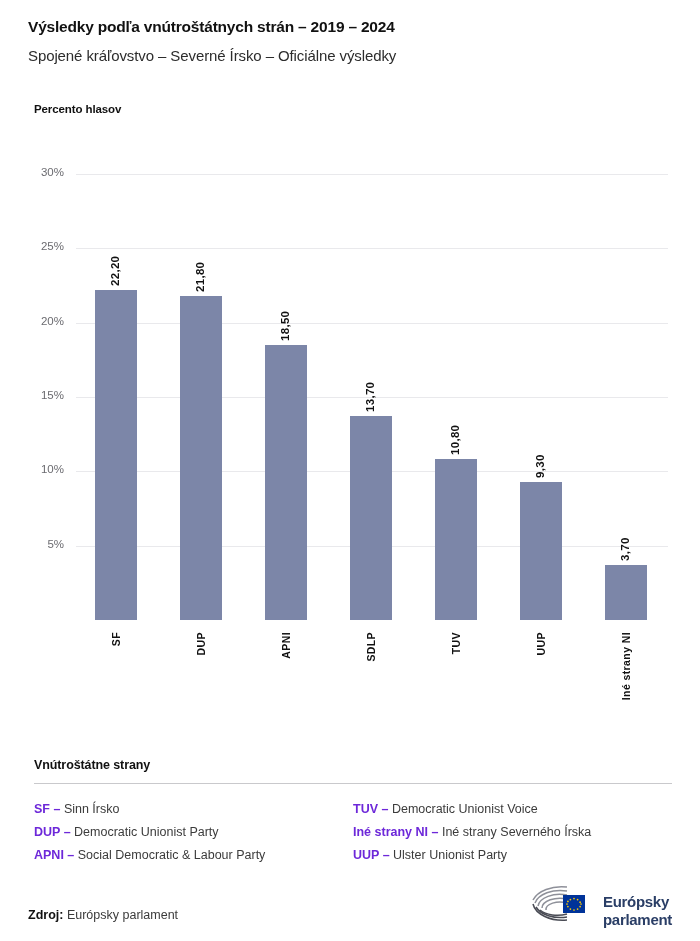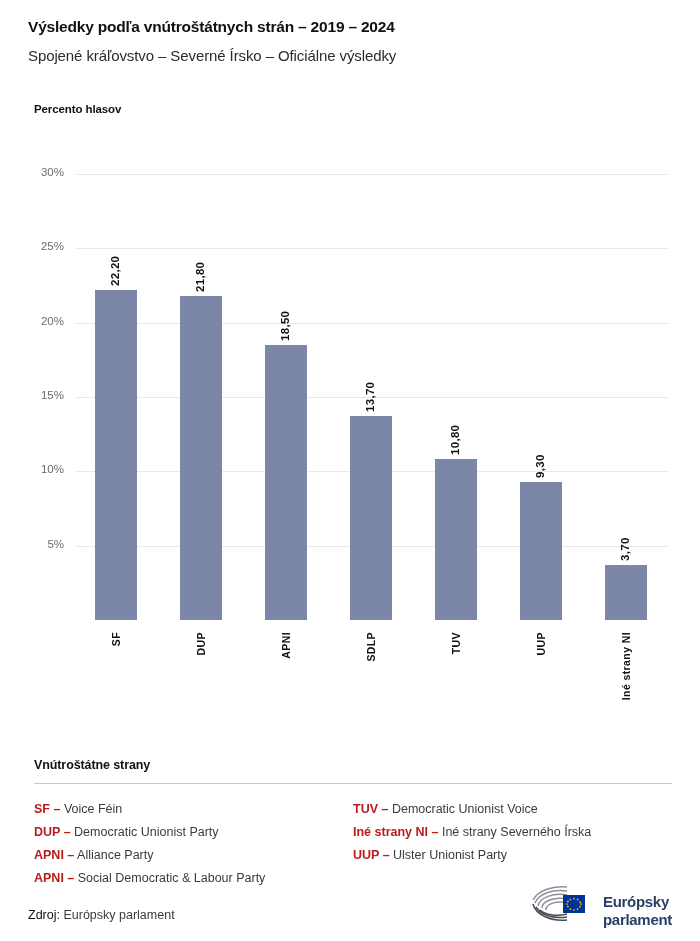--- a/index.html
+++ b/index.html
@@ -121,33 +121,33 @@
   }
   .legend-col { width: 319px; }
   .legend-row {
     font-size: 12.5px;
     color: #3b3b3b;
     line-height: 23px;
     white-space: nowrap;
   }
   .legend-abbr {
     font-weight: bold;
-    color: #b91c1c;
+    color: #6d28d9;
   }
 
   
   #source {
     position: absolute;
     left: 28px;
     top: 908px;
     font-size: 12.5px;
     color: #3b3b3b;
     white-space: nowrap;
   }
-  #source-label { font-weight: normal; color: #111111; text-align: right; }
+  #source-label { font-weight: bold; color: #111111; text-align: right; }
 
   #ep-logo {
     position: absolute;
     left: 527px;
     top: 882px;
     width: 150px;
     height: 44px;
   }
   #ep-logo-text {
     position: absolute;
@@ -212,23 +212,22 @@
       <div class="cat-label" style="left: 535px; top: 482px;">UUP</div>
       <div class="cat-label" style="left: 620px; top: 482px;">Iné strany NI</div>
     </div>
 </div>
 
 <div id="legend">
   <div id="legend-title">Vnútroštátne strany</div>
   <div id="legend-divider"></div>
   <div id="legend-cols">
     <div class="legend-col" id="legend-col-left">
-        <div class="legend-row"><span class="legend-abbr">SF –</span><span> Voice Féin</span></div>
+        <div class="legend-row"><span class="legend-abbr">SF –</span><span> Sinn Írsko</span></div>
         <div class="legend-row"><span class="legend-abbr">DUP –</span><span> Democratic Unionist Party</span></div>
-        <div class="legend-row"><span class="legend-abbr">APNI –</span><span> Alliance Party</span></div>
         <div class="legend-row"><span class="legend-abbr">APNI –</span><span> Social Democratic &amp; Labour Party</span></div>
       </div>
     <div class="legend-col" id="legend-col-right">
         <div class="legend-row"><span class="legend-abbr">TUV –</span><span> Democratic Unionist Voice</span></div>
         <div class="legend-row"><span class="legend-abbr">Iné strany NI –</span><span> Iné strany Severného Írska</span></div>
         <div class="legend-row"><span class="legend-abbr">UUP –</span><span> Ulster Unionist Party</span></div>
       </div>
   </div>
 </div>
 

